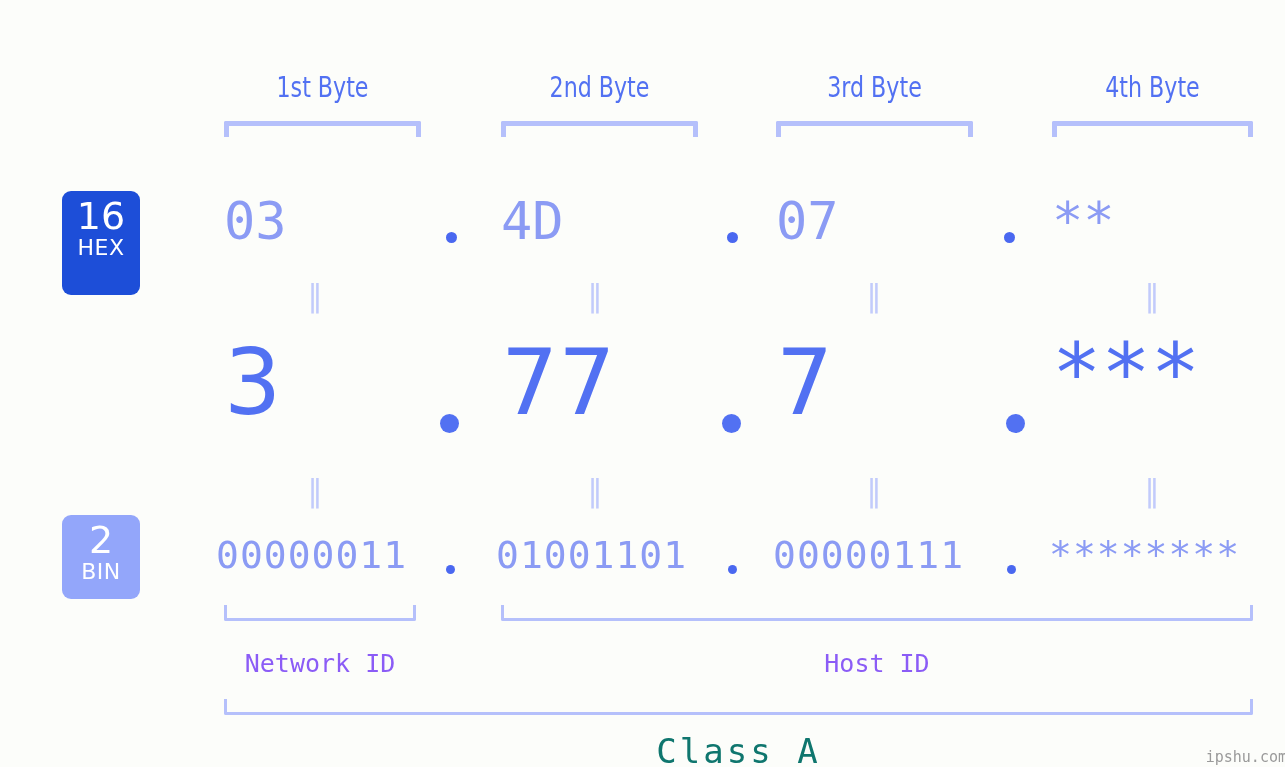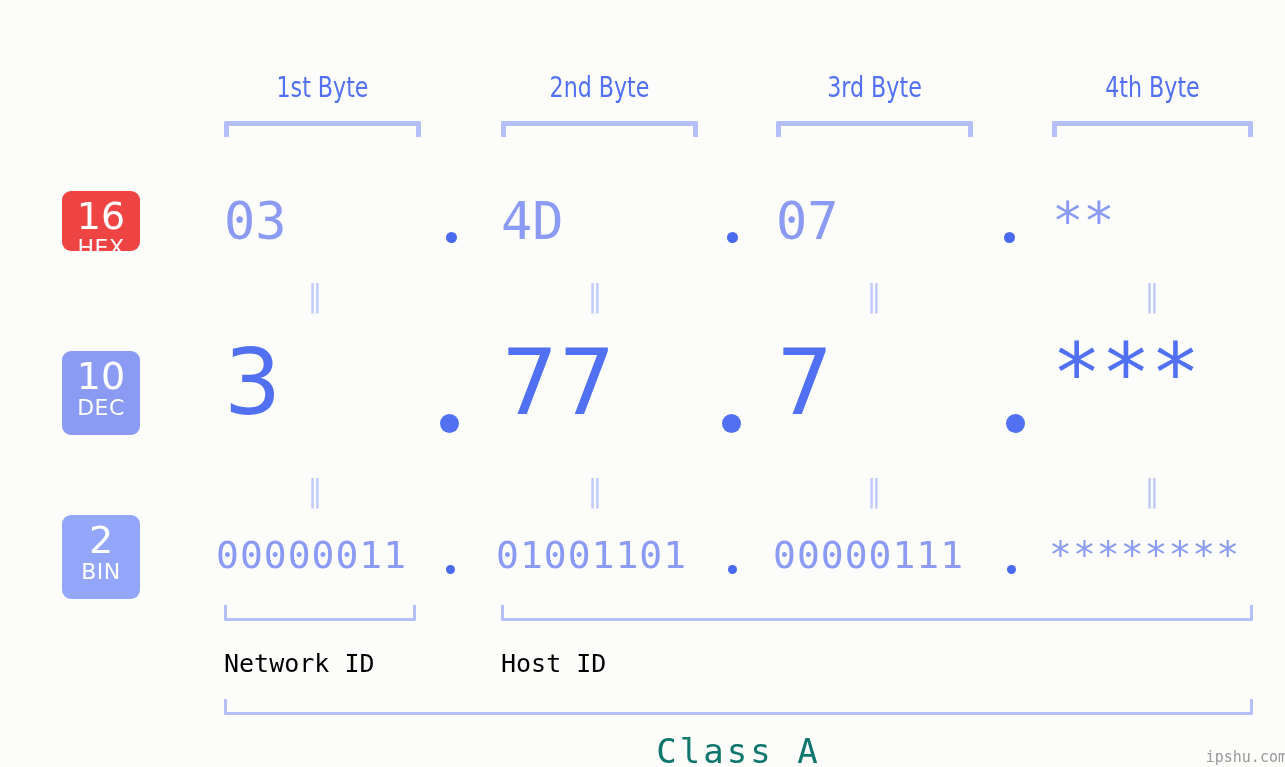--- a/index.html
+++ b/index.html
@@ -81,21 +81,21 @@
     font-weight: 400;
   }
   .badge .sys {
     display: block;
     font-size: 22px;
     line-height: 26px;
     font-weight: 400;
     letter-spacing: 0.5px;
     text-align: center;
   }
-  #badge-hex { top: 155px; height: 60px; background: #ef4444; }
+  #badge-hex { top: 155px; height: 104px; background: #1d4ed8; }
   #badge-dec { top: 315px; height: 84px; background: #8b9bf4; }
   #badge-bin { top: 479px; height: 84px; background: #93a6fa; }
 
   
   .val {
     position: absolute;
     white-space: nowrap;
     font-family: "DejaVu Sans Mono", "Liberation Mono", monospace;
   }
 
@@ -147,24 +147,24 @@
     color: #c2cbfb;
     font-size: 30px;
     line-height: 30px;
     font-family: "DejaVu Sans", sans-serif;
     letter-spacing: 2px;
   }
 
   
   .idlabel {
     position: absolute;
-    text-align: left;
+    text-align: center;
     font-family: "DejaVu Sans Mono", "Liberation Mono", monospace;
     font-size: 25px;
-    color: #000000;
+    color: #8b5cf6;
     white-space: nowrap;
   }
   .classlabel {
     position: absolute;
     text-align: center;
     font-family: "DejaVu Sans Mono", "Liberation Mono", monospace;
     font-size: 34px;
     color: #0f766e;
     white-space: nowrap;
     letter-spacing: 3px;
@@ -192,24 +192,20 @@
   <div class="byte-header" style="left:1036px;width:201px;">4th Byte</div>
 
   <div class="bracket-top" style="left:208px;width:197px;"></div>
   <div class="bracket-top" style="left:485px;width:197px;"></div>
   <div class="bracket-top" style="left:760px;width:197px;"></div>
   <div class="bracket-top" style="left:1036px;width:201px;"></div>
 
   <div class="badge" id="badge-hex">
     <span class="num">16</span>
     <span class="sys">HEX</span>
-  </div>
-  <div class="badge" id="badge-dec">
-    <span class="num">10</span>
-    <span class="sys">DEC</span>
   </div>
   <div class="badge" id="badge-bin">
     <span class="num">2</span>
     <span class="sys">BIN</span>
   </div>
 
   <div class="row-hex">
     <div class="val" style="left:208px;width:197px;">03</div>
     <div class="dot hex" style="left:430px;top:196px;"></div>
     <div class="val" style="left:485px;width:197px;">4D</div>

